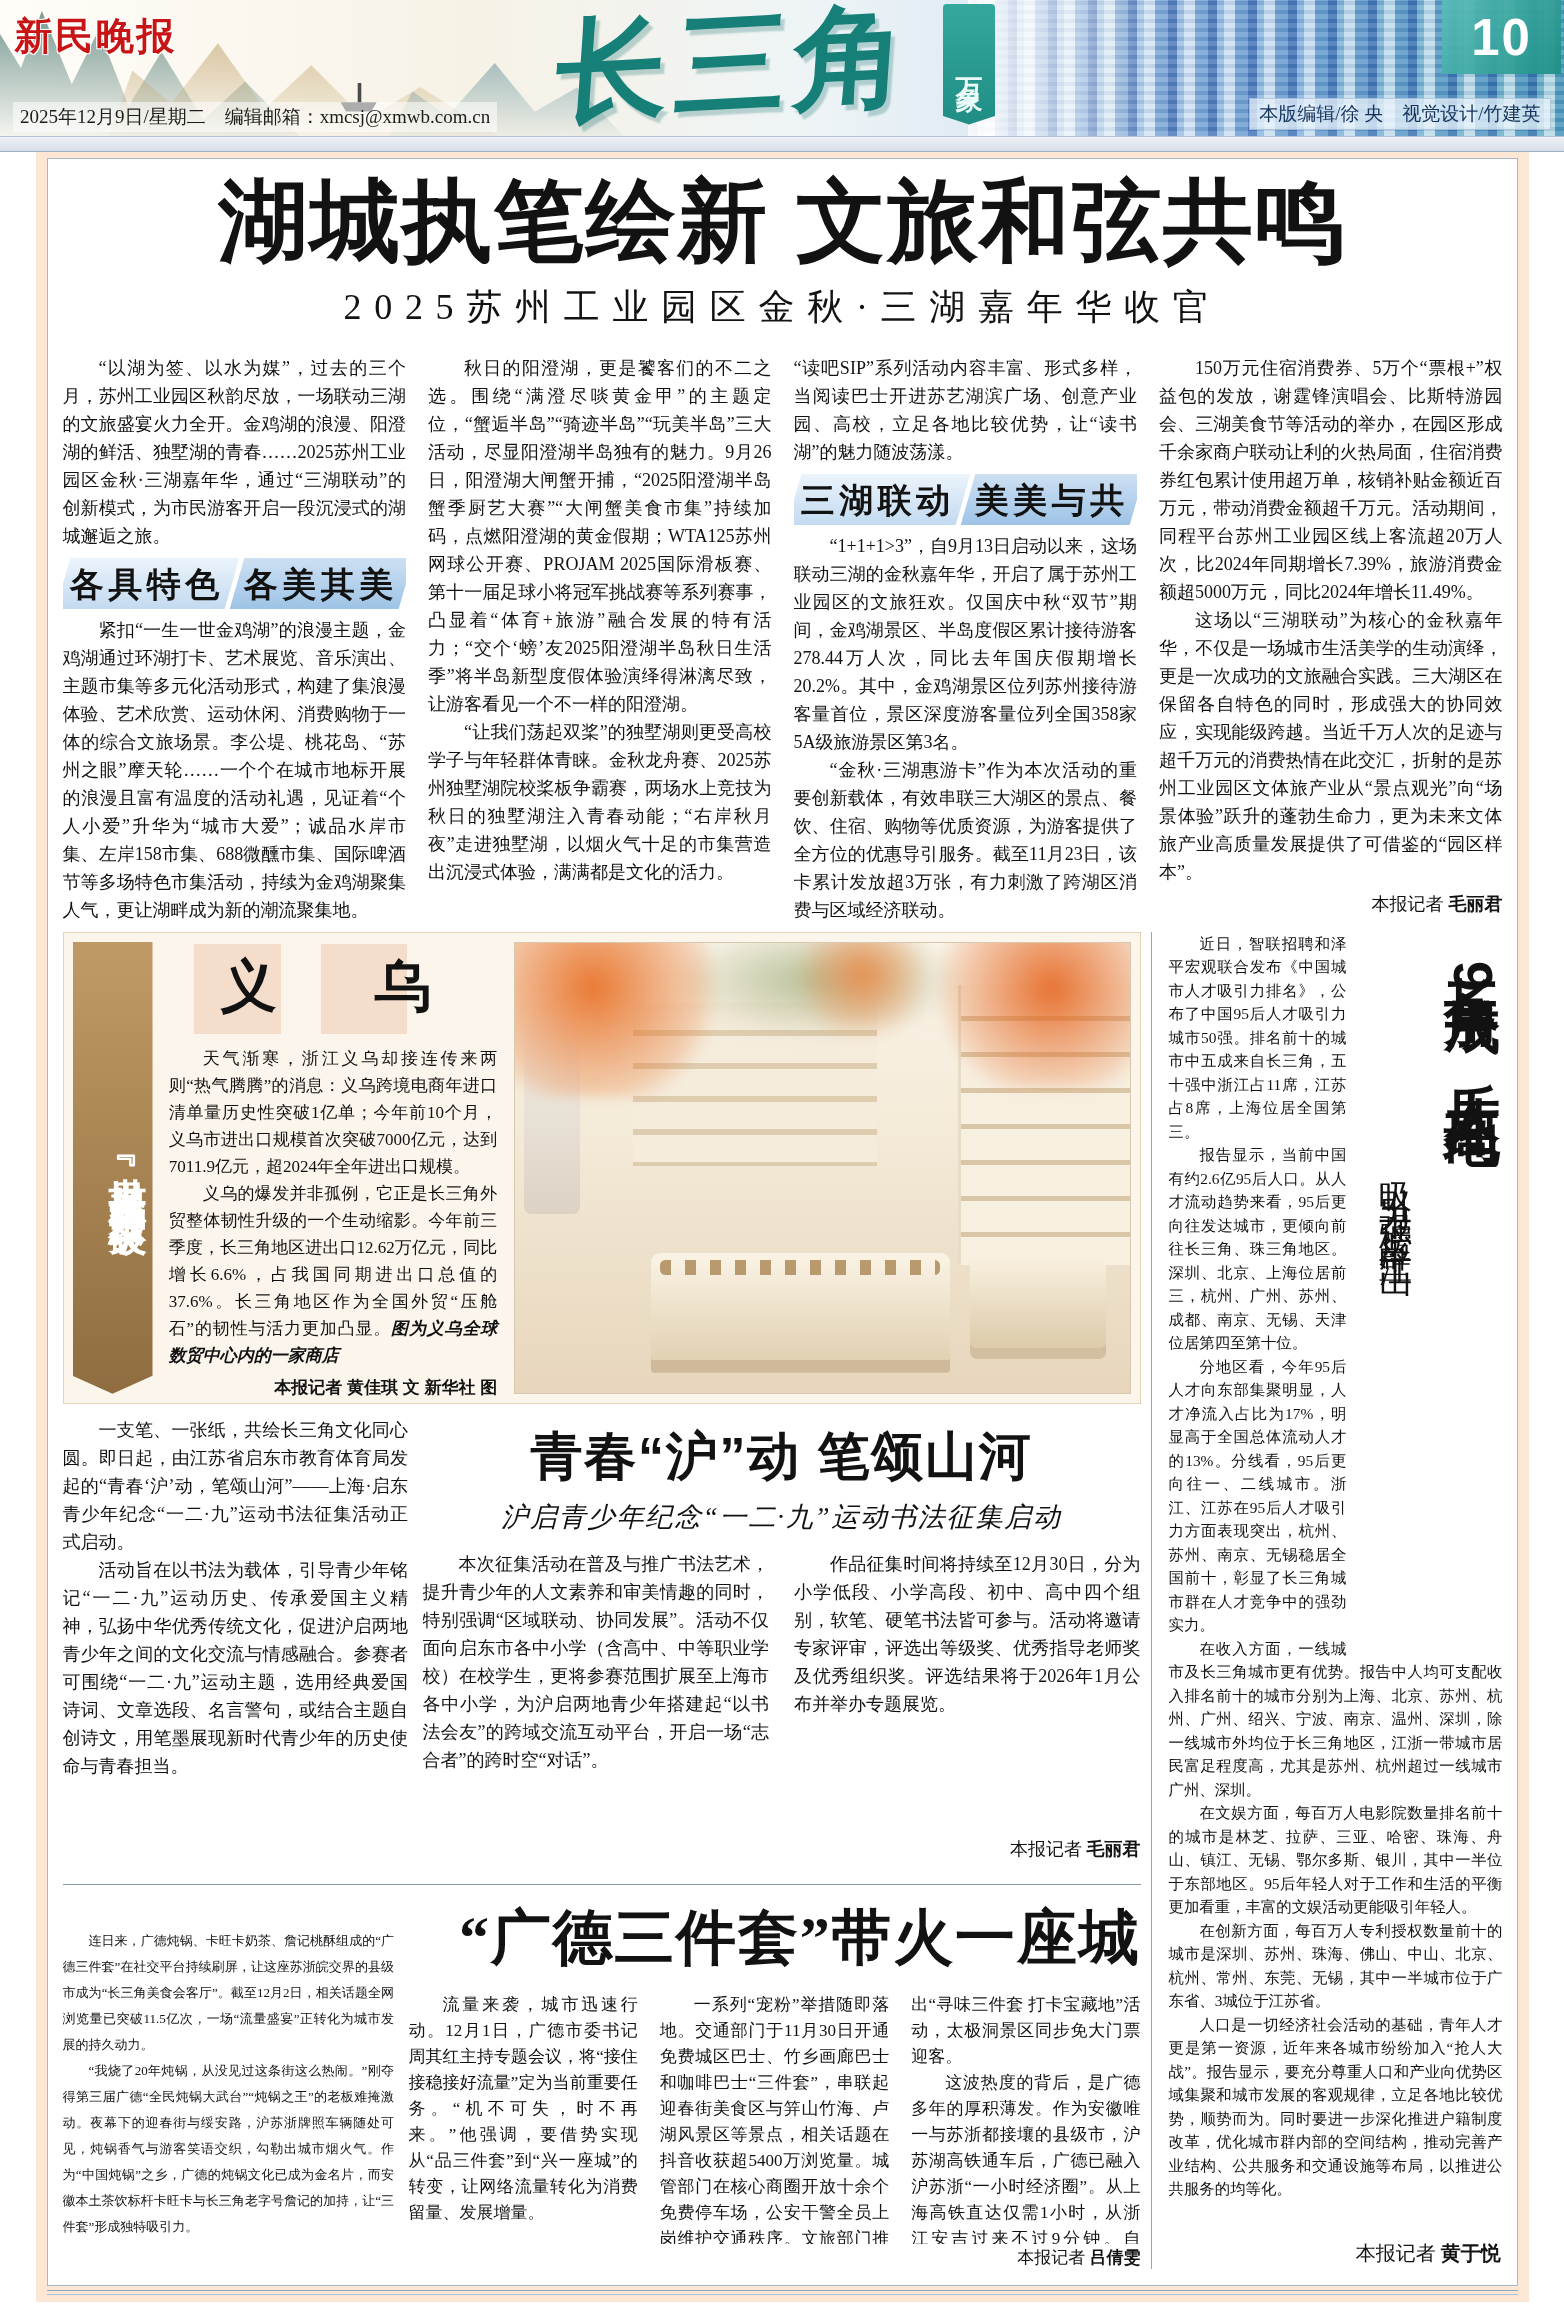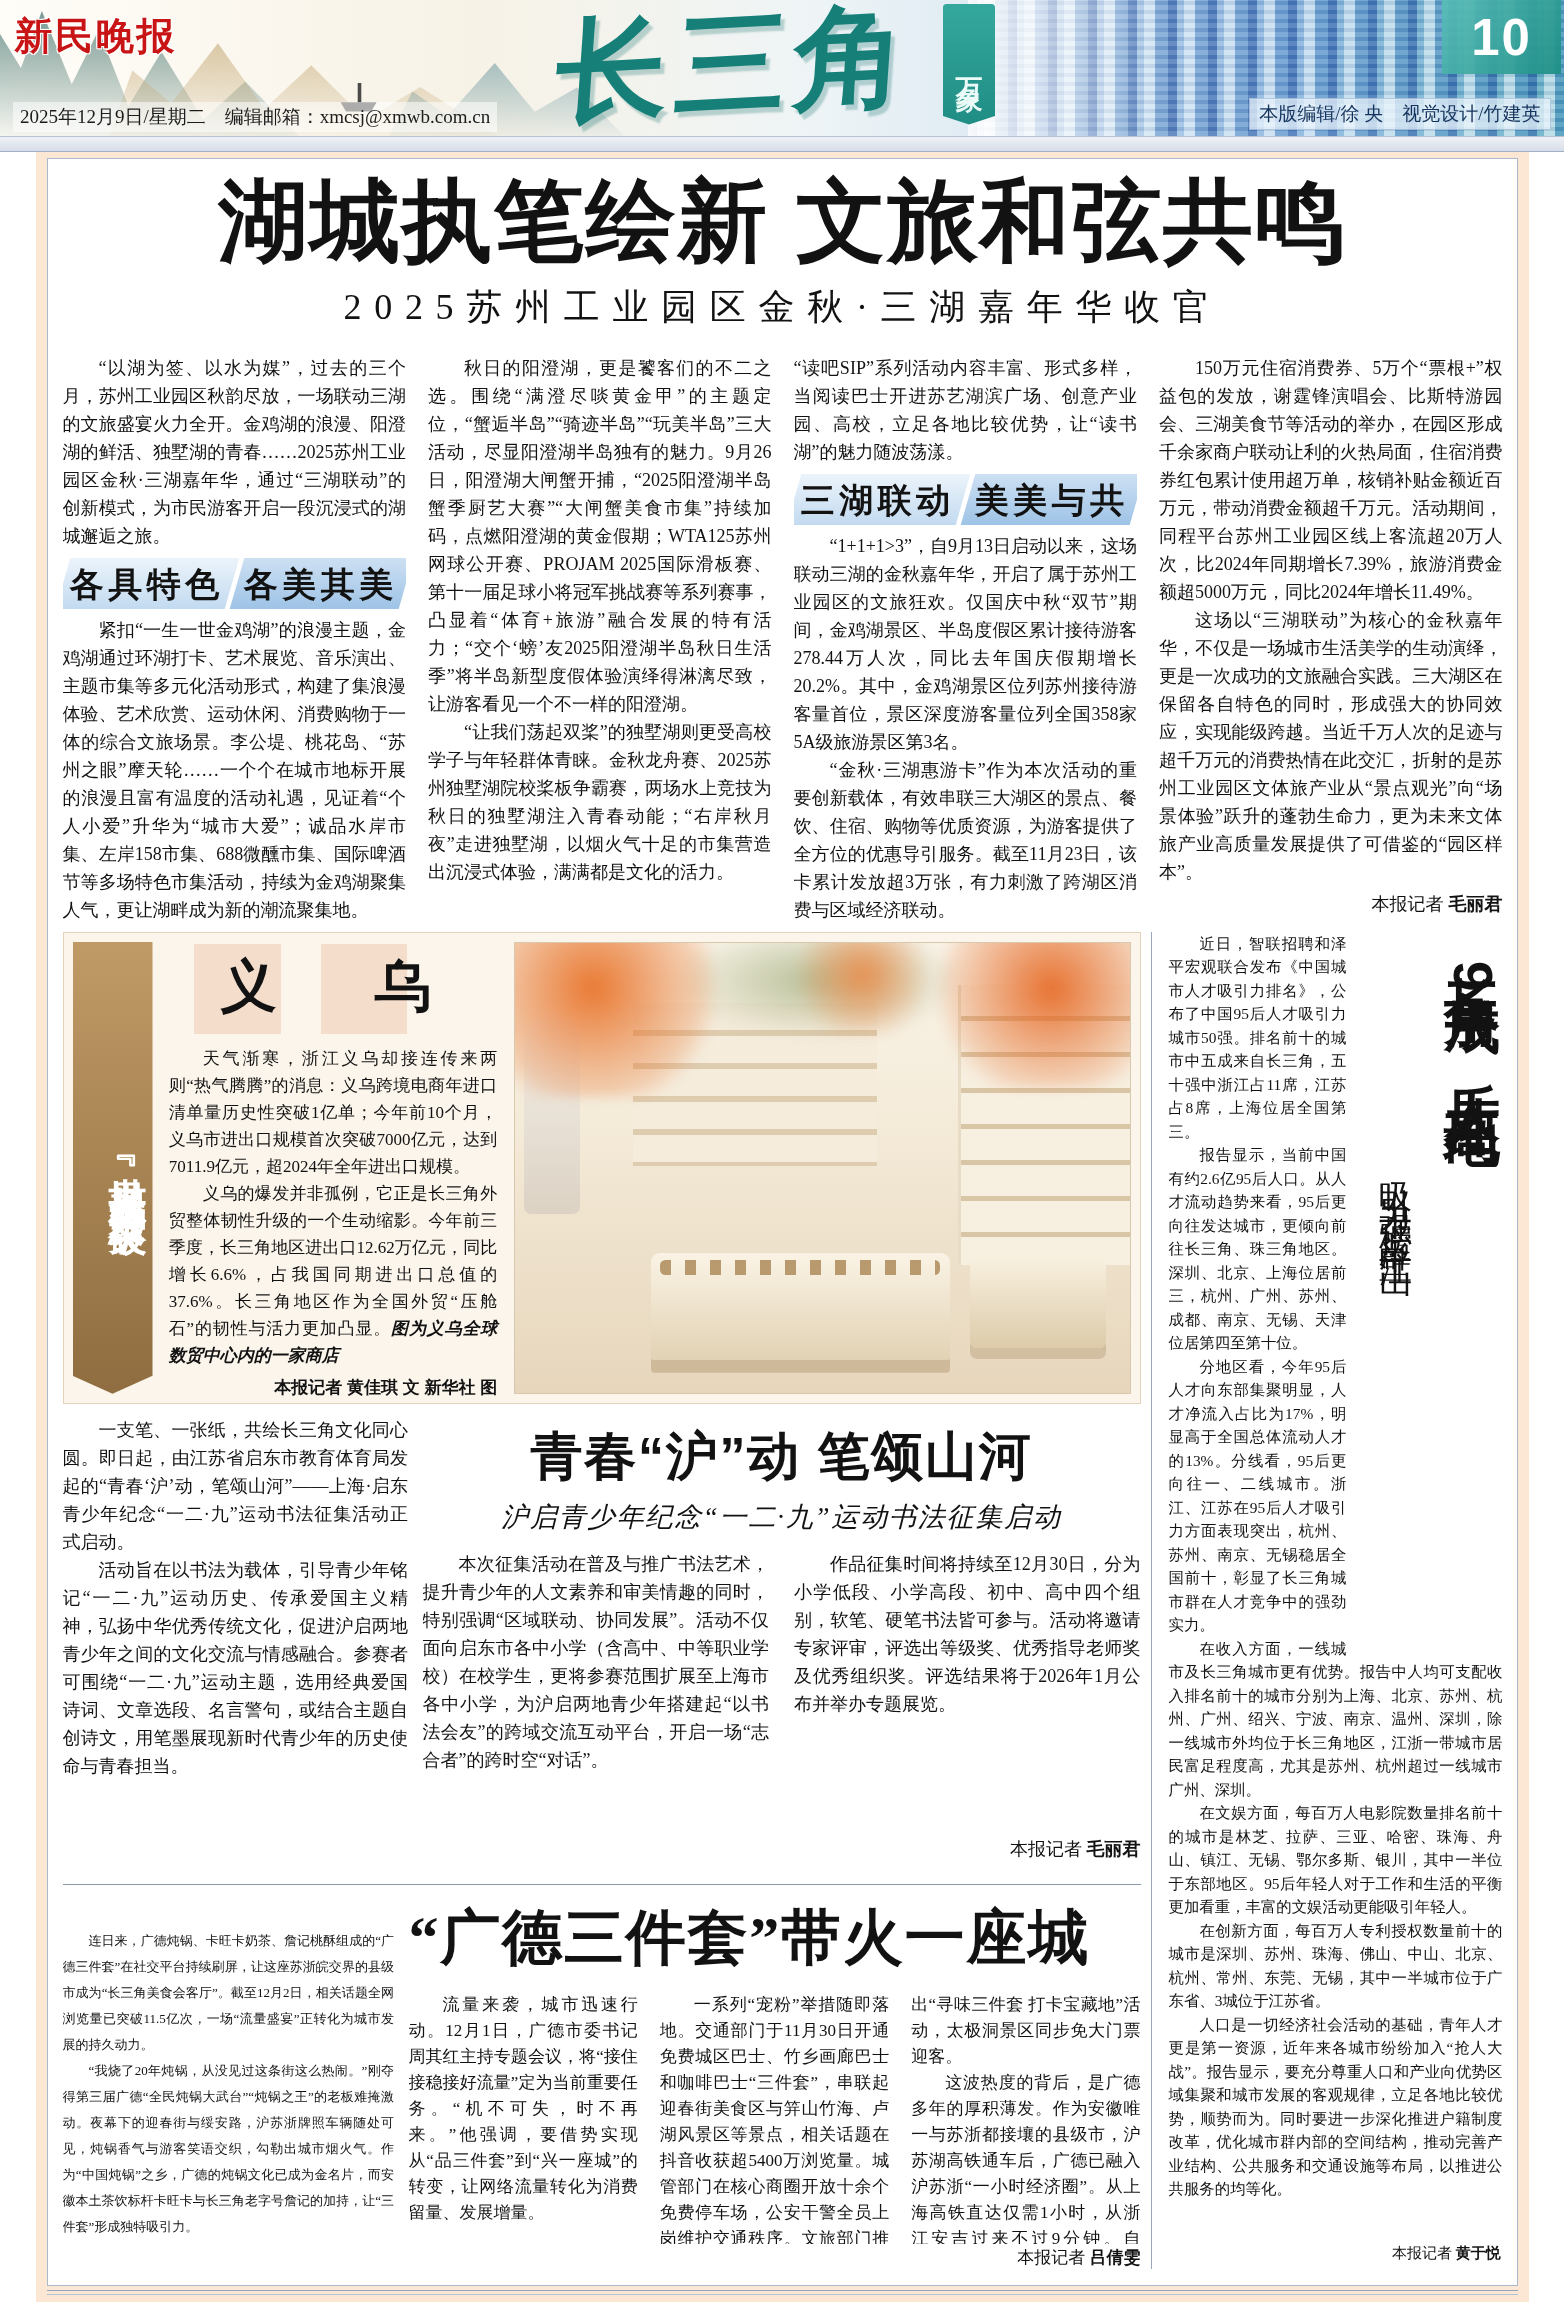--- a/index.html
+++ b/index.html
@@ -125,32 +125,32 @@
   .qc-title { text-align:center; font-family:"Liberation Sans",sans-serif; font-weight:bold;
     font-size:52px; letter-spacing:1.8px; margin:5.4px 0 7.2px; }
   .qc-sub { text-align:center; font-size:27px; font-style:italic; letter-spacing:1.8px; margin-bottom:14.5px; }
   .qc-cols { column-count:2; column-gap:25px; font-size:18px; line-height:28px; height:286px; overflow:hidden; }
   .qc-by { text-align:right; font-size:18px; margin-top:1.8px; }
 
   
   .gd { margin-top:11px; border-top:1.8px solid #8a97a8; padding-top:11px; flex:1; display:flex; overflow:hidden; }
   .gd-col1 { width:346px; font-size:13px; line-height:26px; padding-right:14.5px; overflow:hidden;margin-top:32px; }
   .gd-right { flex:1; display:flex; flex-direction:column; }
-  .gd-title { text-align:left; font-size:60px; font-weight:bold; letter-spacing:1.8px; margin:1.8px 0 12.7px; }
+  .gd-title { text-align:right; font-size:60px; font-weight:bold; letter-spacing:1.8px; margin:1.8px 0 12.7px; }
   .gd-cols { column-count:3; column-gap:22px; font-size:17px; line-height:26px; height:271px; overflow:hidden; }
   .gd-by { text-align:right; font-size:17px; margin-top:1.8px; }
 
   
   .rc { position:relative; height:100%; padding-left:7.2px; font-size:15.4px; line-height:23.5px; }
   .rc-titles { float:right; width:145px; height:706px; display:flex; margin-left:11px; }
   .rc-sub { writing-mode:vertical-rl; font-size:33px; letter-spacing:8.1px; padding-top:224px; width:56px; line-height:1.1; }
   .rc-title { writing-mode:vertical-rl; font-size:56px; font-weight:bold;
     font-family:"Liberation Sans",sans-serif; letter-spacing:7.2px; width:89px; line-height:1.08; }
   .rc-body { text-align:justify; }
-  .rc-by { position:absolute; bottom:3.6px; right:1.8px; background:#fff; padding-left:9px; font-size:15px; }
+  .rc-by { position:absolute; bottom:3.6px; right:1.8px; background:#fff; padding-left:9px; font-size:20px; }
 </style>
 </head>
 <body>
 
 <div class="masthead">
   <div class="mtn mtn1"></div>
   <div class="mtn mtn2"></div>
   <div class="mtn mtn3"></div>
   <div class="boat"></div>
   <div class="city"></div>

